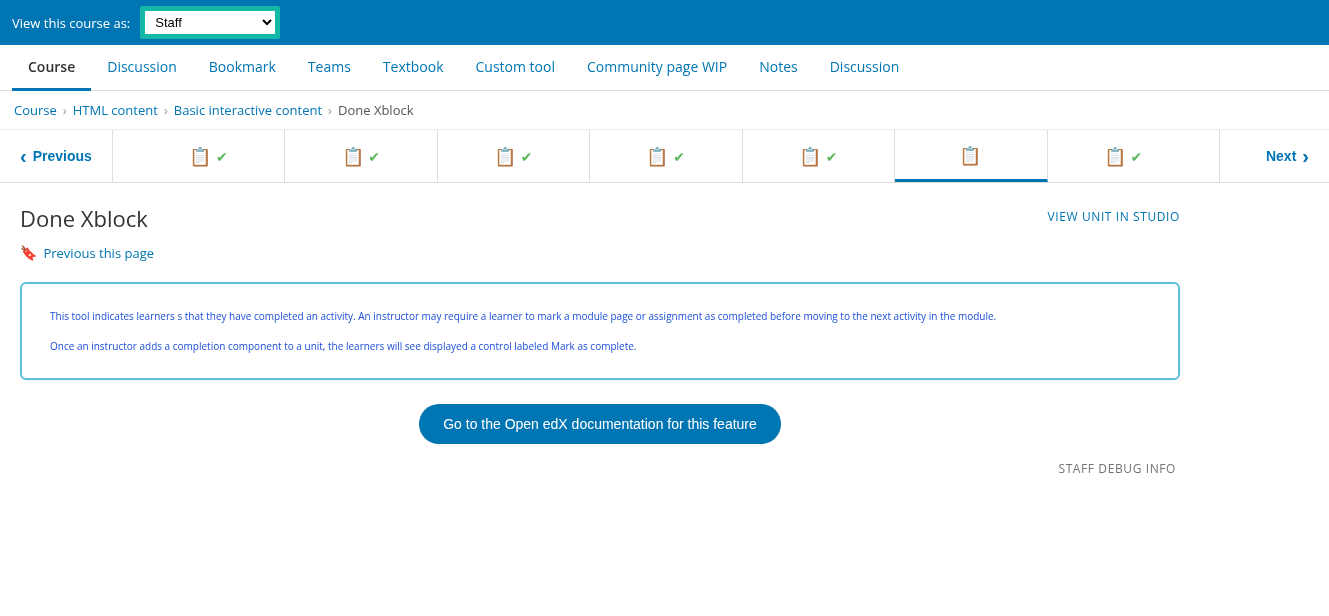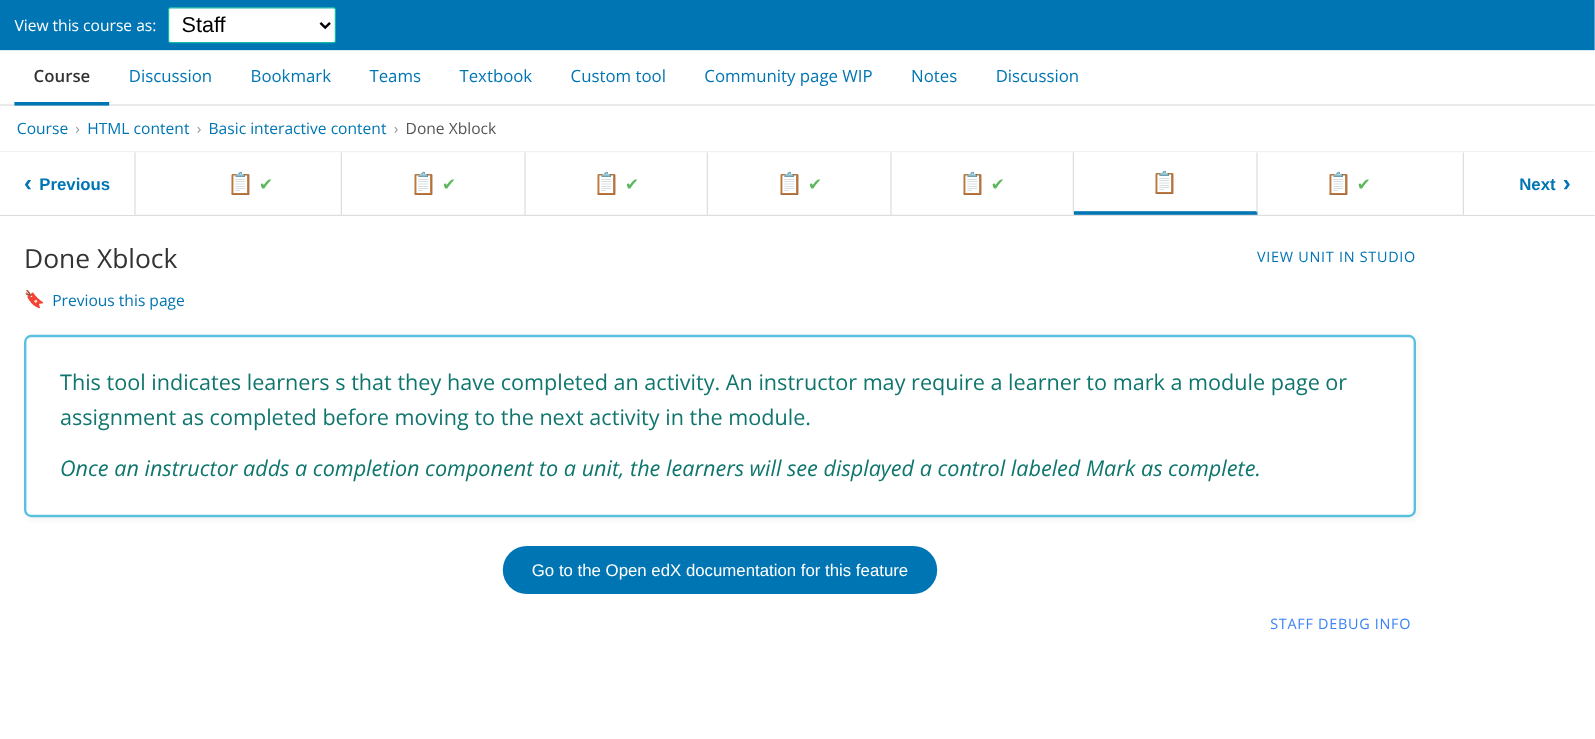--- a/index.html
+++ b/index.html
@@ -14,22 +14,22 @@
       gap: 10px;
     }
     .top-bar-label {
       color: #fff;
       font-size: 13px;
       white-space: nowrap;
       text-align: center;
     }
     .top-bar select {
       padding: 3px 6px;
-      font-size: 18px;
-      border: 1px solid #14b8a6;
+      font-size: 13px;
+      border: 5px solid #14b8a6;
       border-radius: 2px;
       background: #fff;
       min-width: 140px;
     }
 
     
     .nav-tabs {
       display: flex;
       border-bottom: 1px solid #ddd;
       padding: 0 12px;
@@ -155,26 +155,26 @@
     
     .content-box {
       border: 2px solid #5bc0de;
       border-radius: 6px;
       padding: 24px 28px;
       margin-bottom: 24px;
       background: #fff;
       box-shadow: 2px 2px 6px rgba(0,0,0,0.05);
     }
     .content-box p {
-      font-size: 18px;
-      color: #0f766e;
+      font-size: 10px;
+      color: #1d4ed8;
       line-height: 1.6;
       margin-bottom: 14px;
     }
-    .content-box p:last-child { margin-bottom: 0; font-style: italic; }
+    .content-box p:last-child { margin-bottom: 0; }
 
     
     .cta-row {
       display: flex;
       justify-content: center;
       margin-bottom: 16px;
     }
     .cta-btn {
       background: #0075b4;
       color: #fff;
@@ -182,21 +182,21 @@
       border-radius: 20px;
       padding: 12px 24px;
       font-size: 14px;
       cursor: pointer;
       font-weight: 500;
     }
 
     
     .staff-debug {
       text-align: right;
-      color: #3b82f6;
+      color: #737373;
       font-size: 12px;
       text-transform: uppercase;
       letter-spacing: 0.05em;
       cursor: pointer;
       padding-right: 4px;
       margin-bottom: 8px;
     }
 
     
     .chevron-left::before { content: '‹'; font-size: 20px; }

